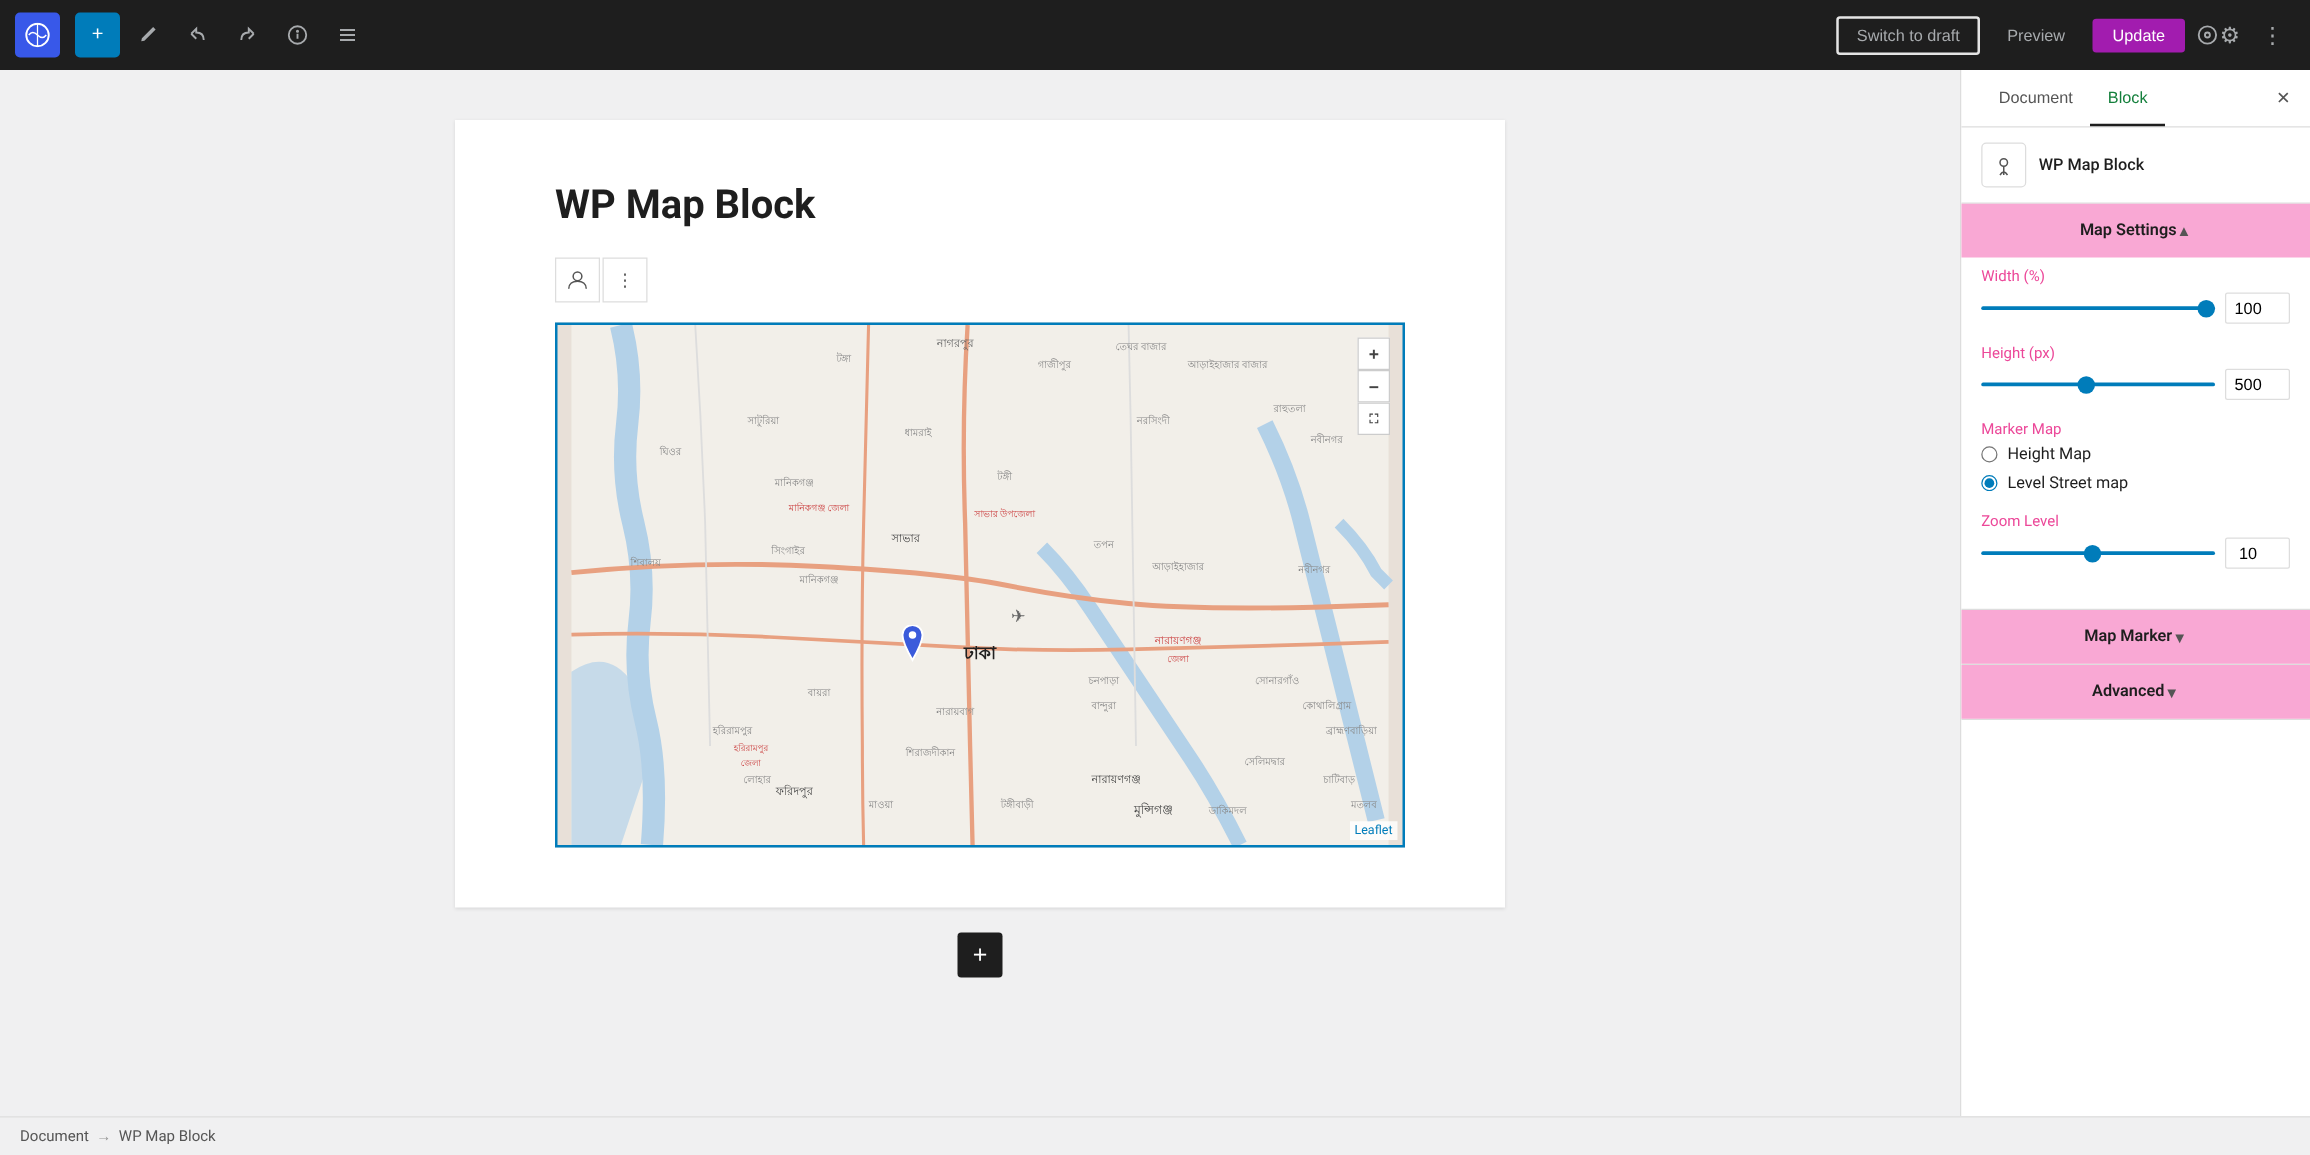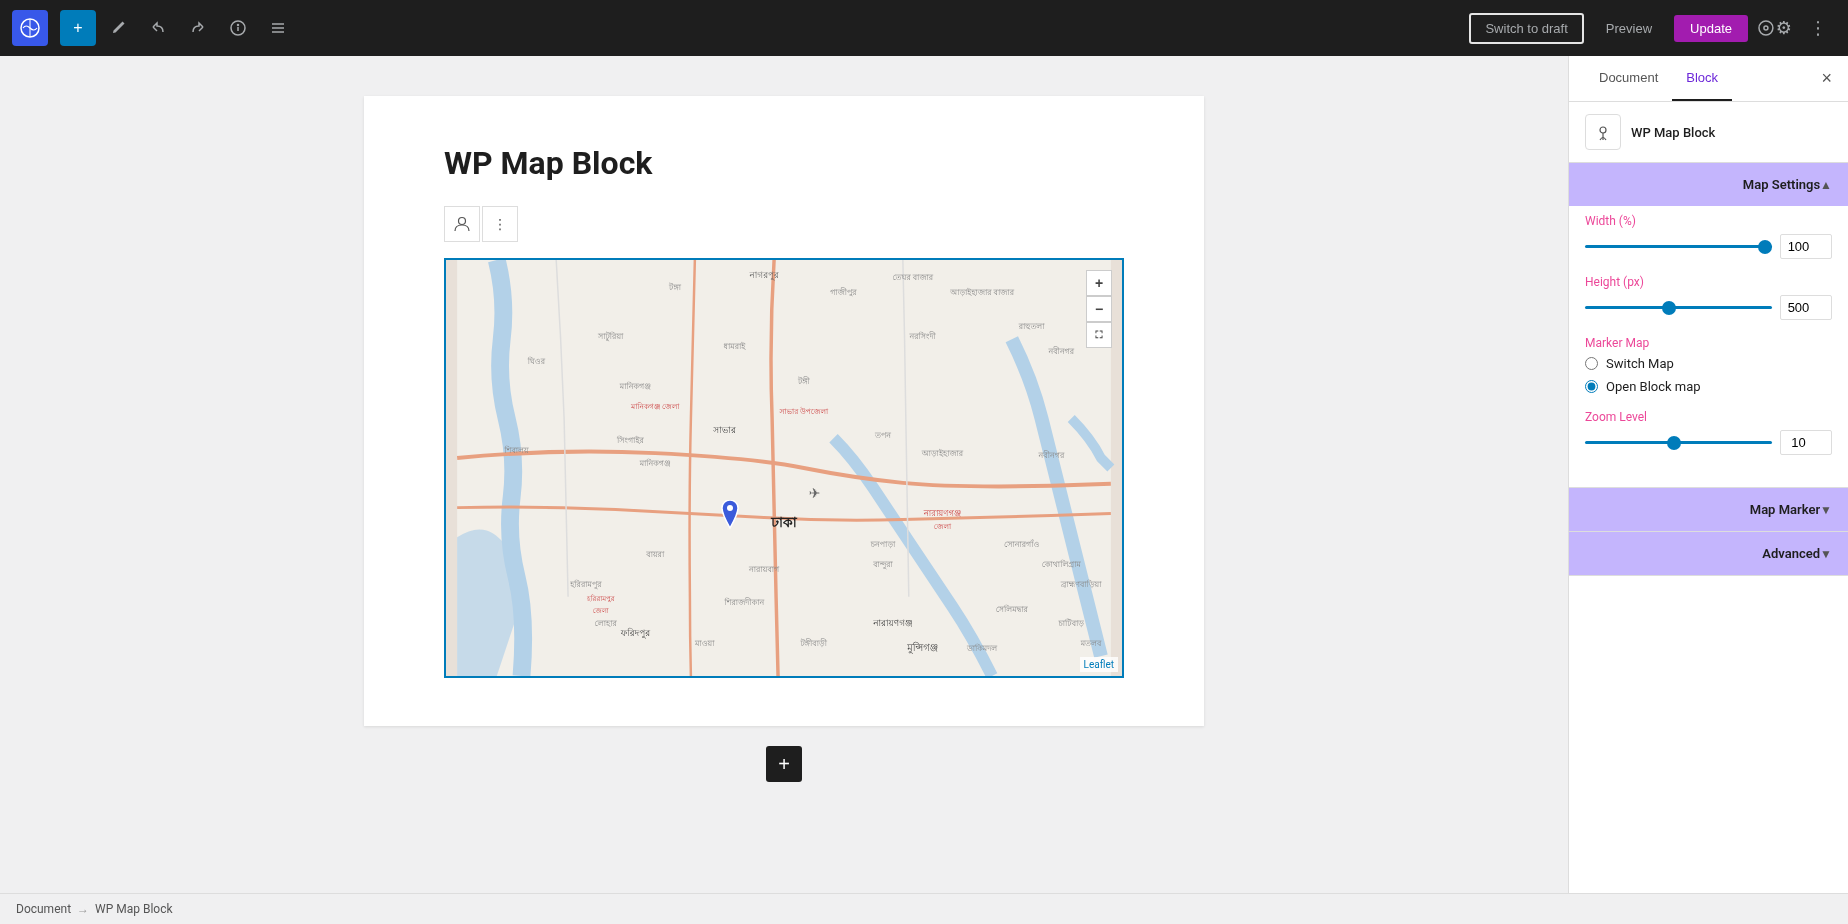--- a/index.html
+++ b/index.html
@@ -126,43 +126,43 @@
     }
     .sidebar-header {
       display: flex; align-items: center; justify-content: space-between;
       padding: 0 16px; border-bottom: 1px solid #ddd; flex-shrink: 0;
     }
     .sidebar-tabs { display: flex; gap: 0; }
     .sidebar-tab {
       background: transparent; border: none; cursor: pointer;
       padding: 14px 14px; font-size: 13px; color: #555; border-bottom: 2px solid transparent;
     }
-    .sidebar-tab.active { color: #6d28d9; border-bottom: 2px solid #1e1e1e; }
+    .sidebar-tab.active { color: #15803d; border-bottom: 2px solid #1e1e1e; }
     .sidebar-close {
       background: transparent; border: none; cursor: pointer; color: #555; font-size: 18px;
     }
 
     
     .block-info {
       display: flex; align-items: center; gap: 10px;
       padding: 12px 16px; border-bottom: 1px solid #ddd; flex-shrink: 0;
     }
     .block-icon {
       width: 36px; height: 36px; border: 1px solid #ddd; border-radius: 4px;
       display: flex; align-items: center; justify-content: center; font-size: 18px; color: #555;
     }
     .block-name { font-size: 13px; font-weight: 500; color: #1e1e1e; }
 
     
     .section {
       border-bottom: 1px solid #ddd; flex-shrink: 0;
     }
     .section-header {
-      display: flex; align-items: center; justify-content: flex-end;
-      padding: 14px 16px; cursor: pointer; background: #c4b5fd;
+      display: flex; align-items: center; justify-content: center;
+      padding: 14px 16px; cursor: pointer; background: #f9a8d4;
     }
     .section-title { font-size: 13px; font-weight: 600; color: #1e1e1e; }
     .section-chevron { font-size: 12px; color: #555; }
     .section-content { padding: 8px 16px 16px; }
 
     
     .field-row { margin-bottom: 16px; }
     .field-label { font-size: 12px; color: #ec4899; margin-bottom: 6px; display: block; }
 
     
@@ -419,25 +419,25 @@
             <input type="range" class="slider" min="100" max="1000" value="500" style="">
             <input type="number" class="number-input" value="500" style="">
           </div>
         </div>
 
         <div class="field-row">
           <label class="field-label">Marker Map</label>
           <div class="radio-group">
             <label class="radio-item">
               <input type="radio" name="map-type" value="google" style="">
-              <span>Switch Map</span>
+              <span>Height Map</span>
             </label>
             <label class="radio-item">
               <input type="radio" name="map-type" value="openstreet" checked="" style="">
-              <span>Open Block map</span>
+              <span>Level Street map</span>
             </label>
           </div>
         </div>
 
         <div class="field-row">
           <label class="field-label">Zoom Level</label>
           <div class="slider-row">
             <input type="range" class="slider" min="1" max="20" value="10" style="">
             <input type="number" class="number-input" value="10" style="">
           </div>

